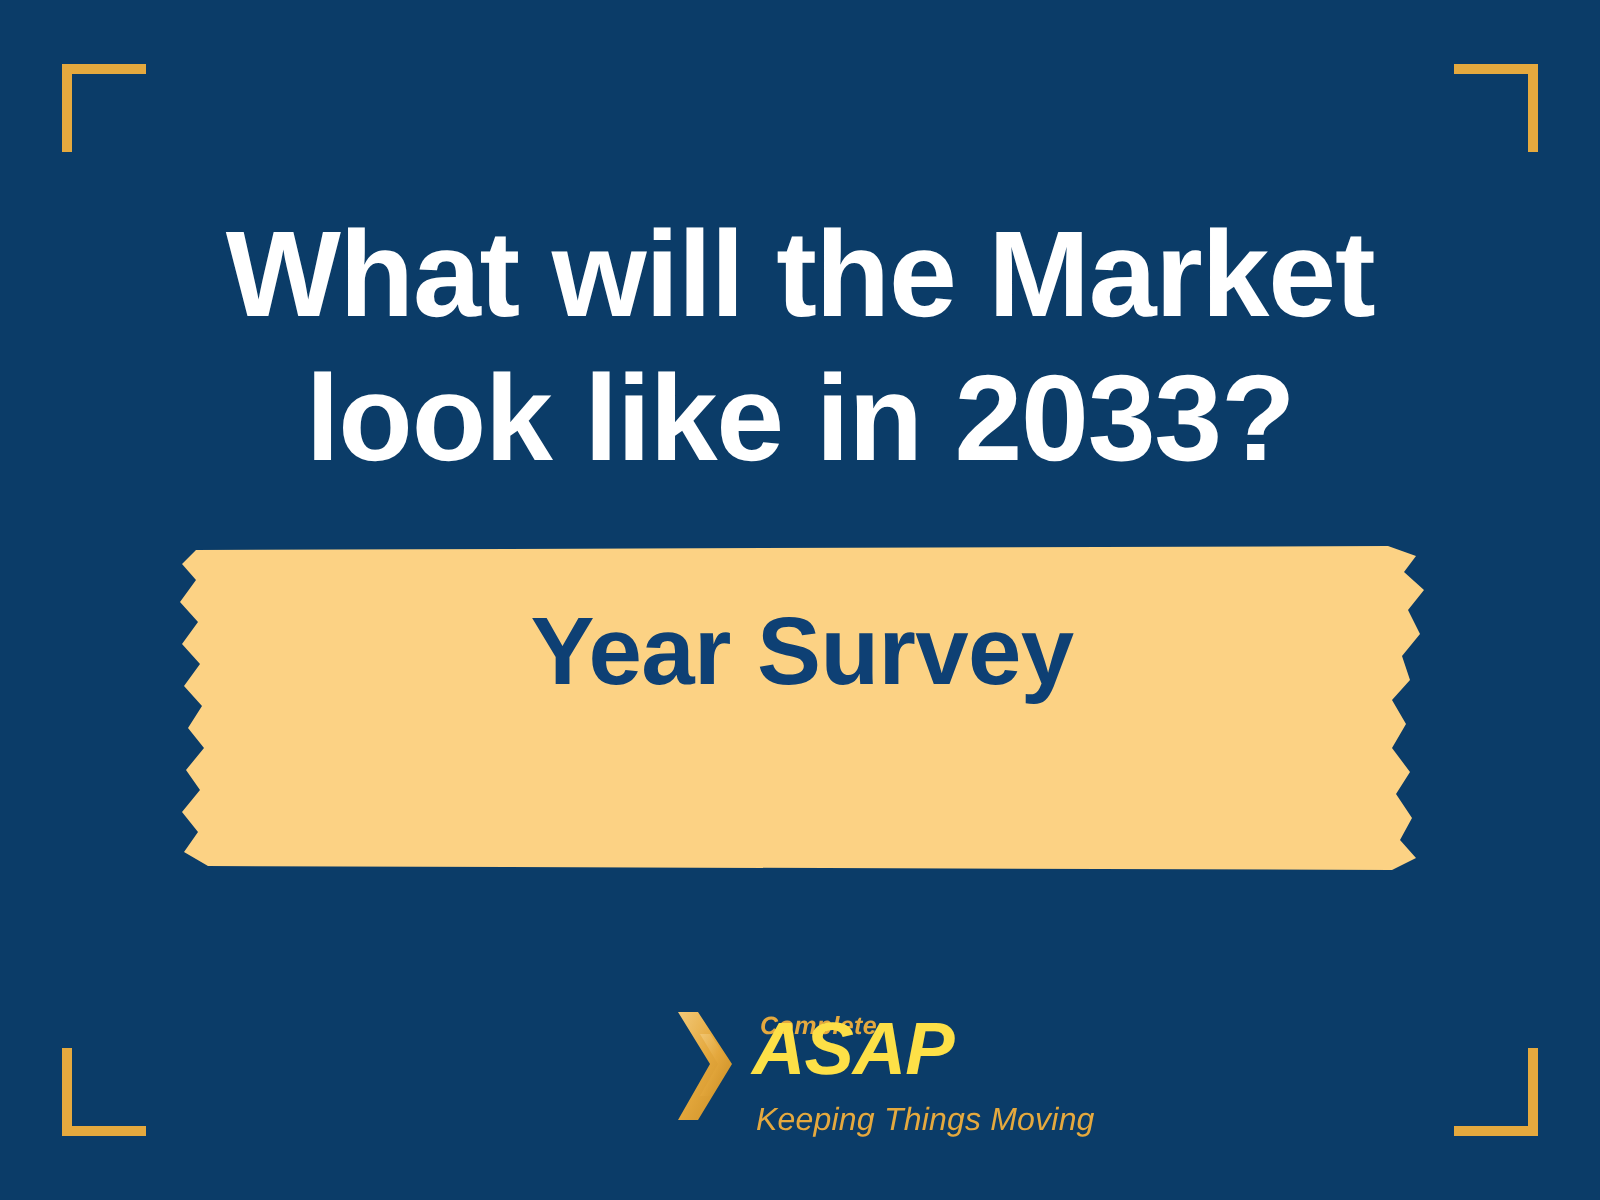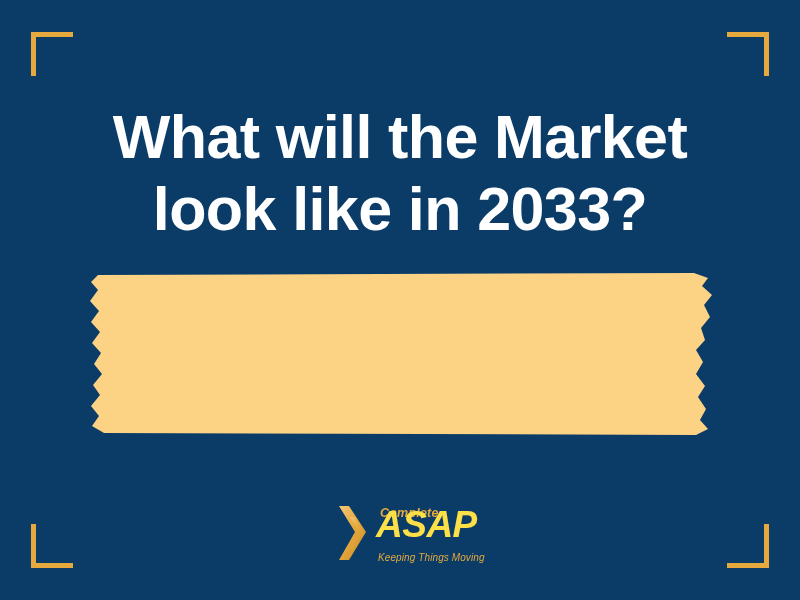--- a/index.html
+++ b/index.html
@@ -130,21 +130,21 @@
     font-weight: 700;
     letter-spacing: -0.5px;
     line-height: 37px;
     white-space: nowrap;
   }
   #logo-tagline {
     position: absolute;
     left: 42px;
     top: 49px;
     color: #E5A93E;
-    font-size: 10px;
+    font-size: 16px;
     font-style: italic;
     font-weight: 400;
     letter-spacing: 0.1px;
     white-space: nowrap;
   }
 </style>
 </head>
 <body>
 
 <div id="poster">
@@ -204,20 +204,21 @@
         L 8 75
         L 16 64
         L 7 54
         L 15 43
         L 6 33
         L 14 22
         L 7 14
         Z"></path>
     </svg>
     <div id="banner-text">
+      <span class="line">Year Survey</span>
     </div>
   </div>
 
   <div id="logo">
     <svg id="logo-chevron" viewBox="0 0 40 56">
       <defs>
         <linearGradient id="gchev" x1="0" y1="0" x2="1" y2="1">
           <stop offset="0%" stop-color="#F2C979"></stop>
           <stop offset="45%" stop-color="#E5A93E"></stop>
           <stop offset="100%" stop-color="#C98C23"></stop>

